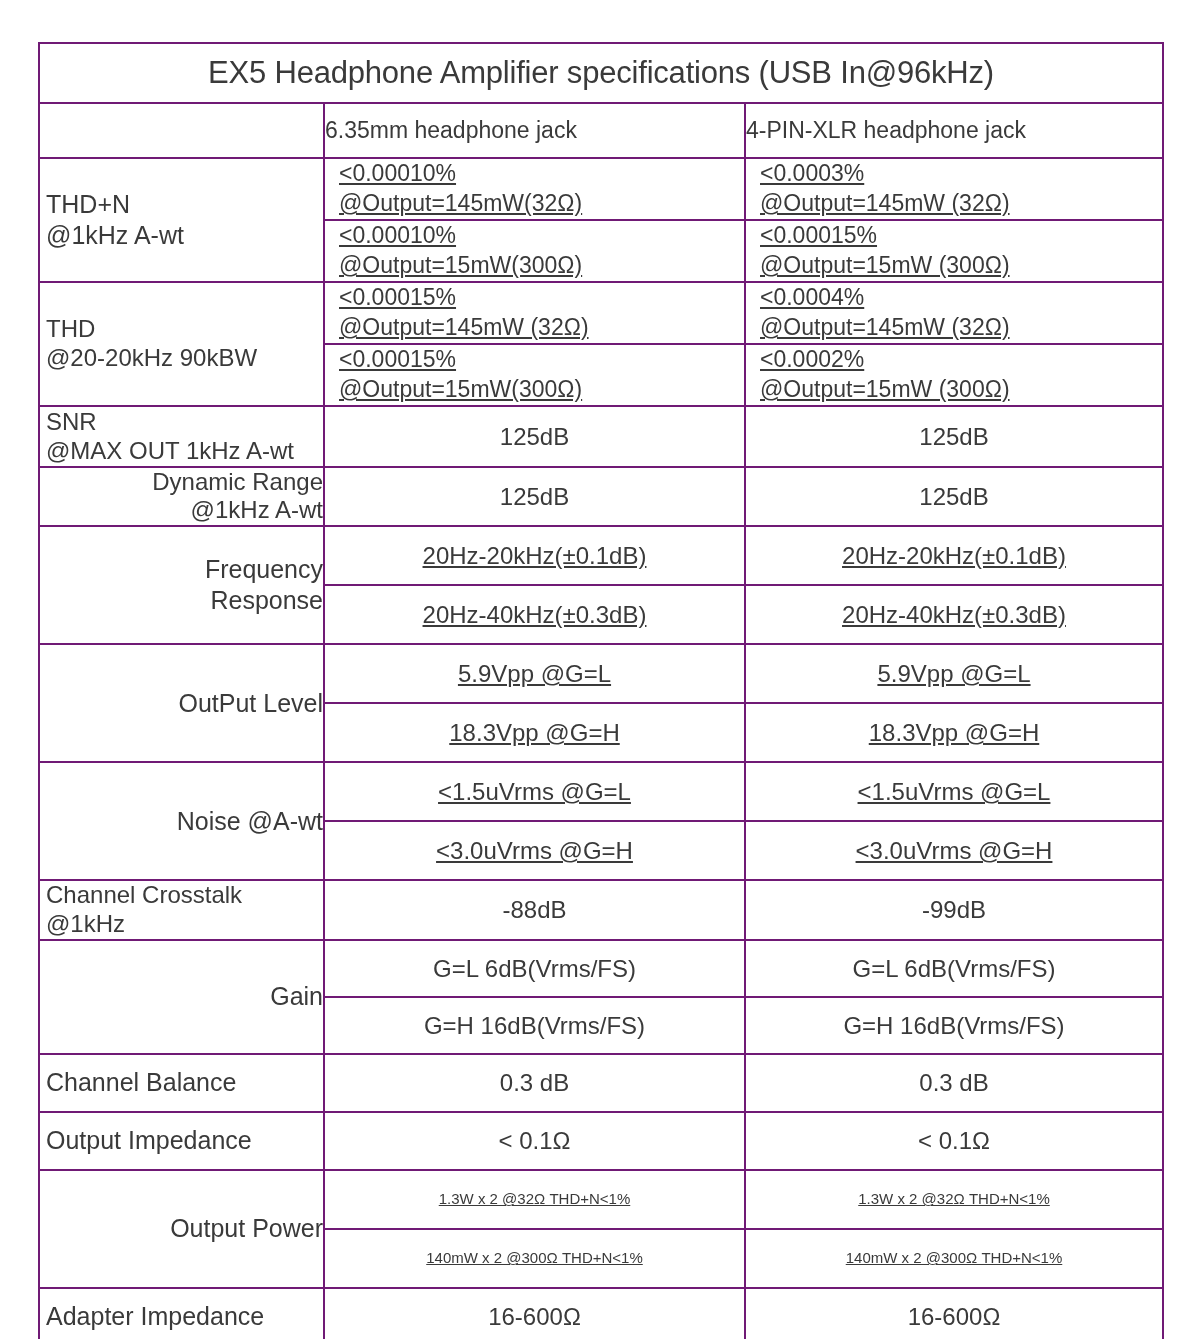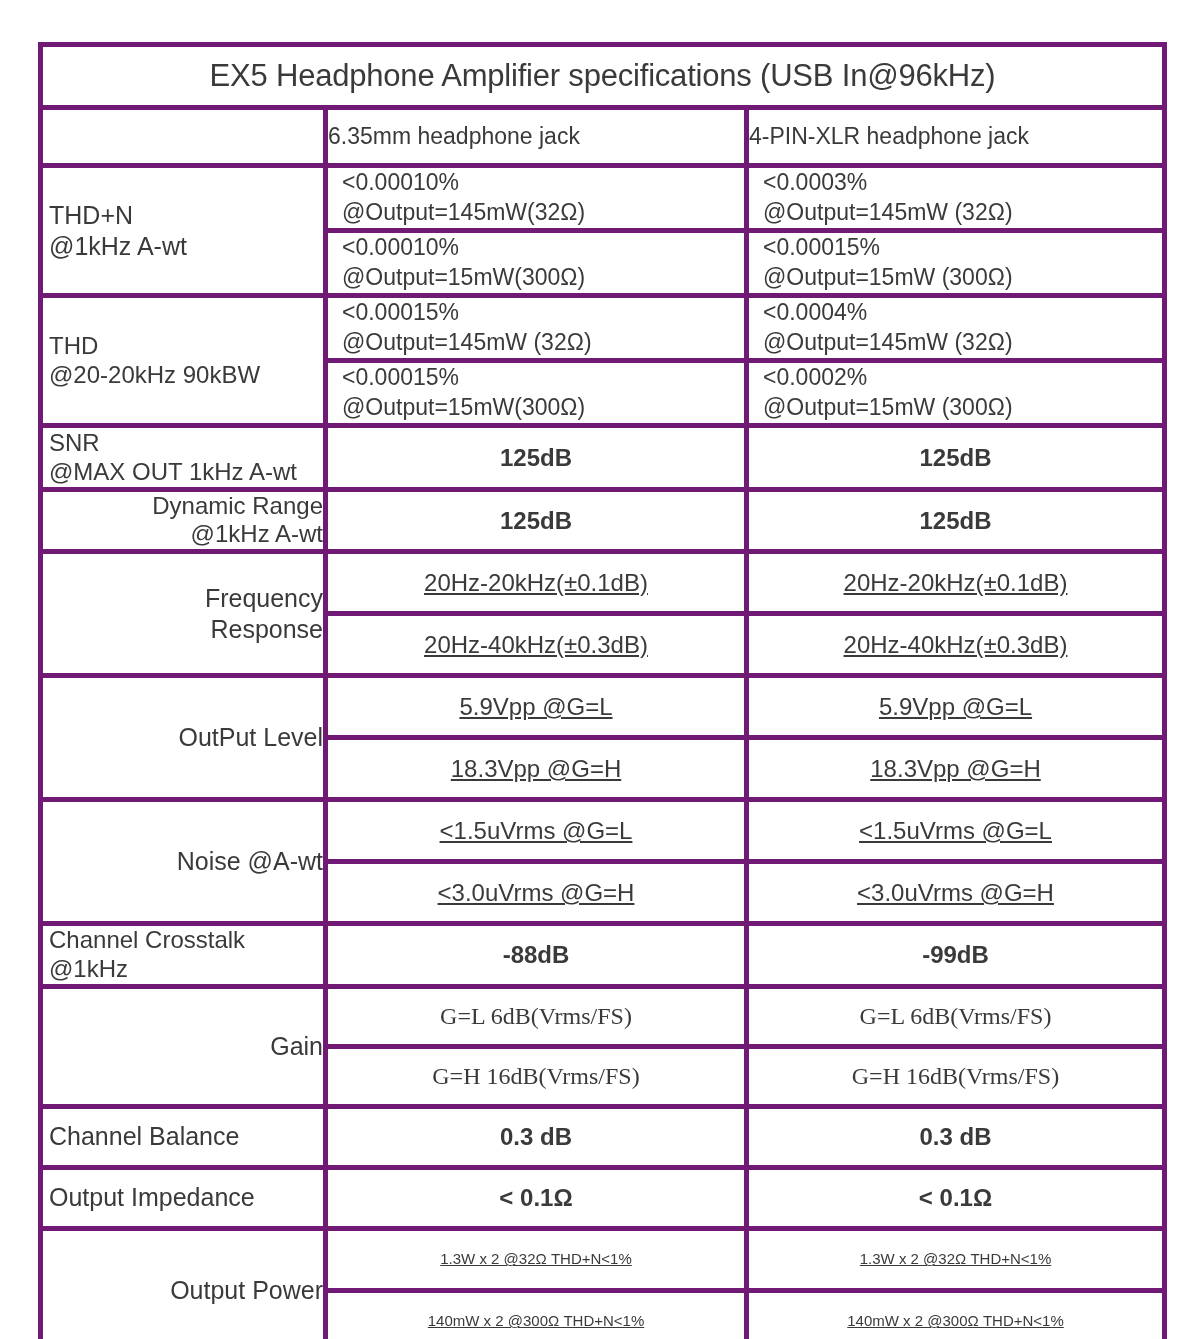--- a/index.html
+++ b/index.html
@@ -22,21 +22,21 @@
     width: 1124px;
   }
 
   table.spec-table {
     width: 1124px;
     border-collapse: collapse;
     table-layout: fixed;
   }
 
   table.spec-table td {
-    border: 5px solid #701a75;
+    border: 2px solid #701a75;
     padding: 0;
     vertical-align: middle;
     color: #3a3a3a;
   }
 
   
   col.c-label { width: 285px; }
   col.c-a     { width: 421px; }
   col.c-b     { width: 418px; }
 
@@ -91,29 +91,30 @@
     white-space: nowrap;
   }
   .val-cell.left {
     text-align: left;
     padding-left: 14px;
     font-size: 23px;
   }
   .val-cell.left .v2 {
     display: block;
     white-space: nowrap;
+    text-decoration: underline;
   }
   .val-cell.narrow {
     font-size: 15px;
   }
 
   
   .h-meas { height: 60px; }
-  .h-one  { height: 56px; font-weight: bold; }
-  .h-sub  { height: 55px; font-family: Liberation Serif, serif; }
+  .h-one  { height: 56px; }
+  .h-sub  { height: 55px; }
   .h-sub-tall { height: 57px; text-decoration: underline; }
 
   
   .sub-top { border-bottom: 1px solid #b4b4b4; }
 </style>
 </head>
 <body>
 
 <div id="spec-sheet">
   <table class="spec-table">

